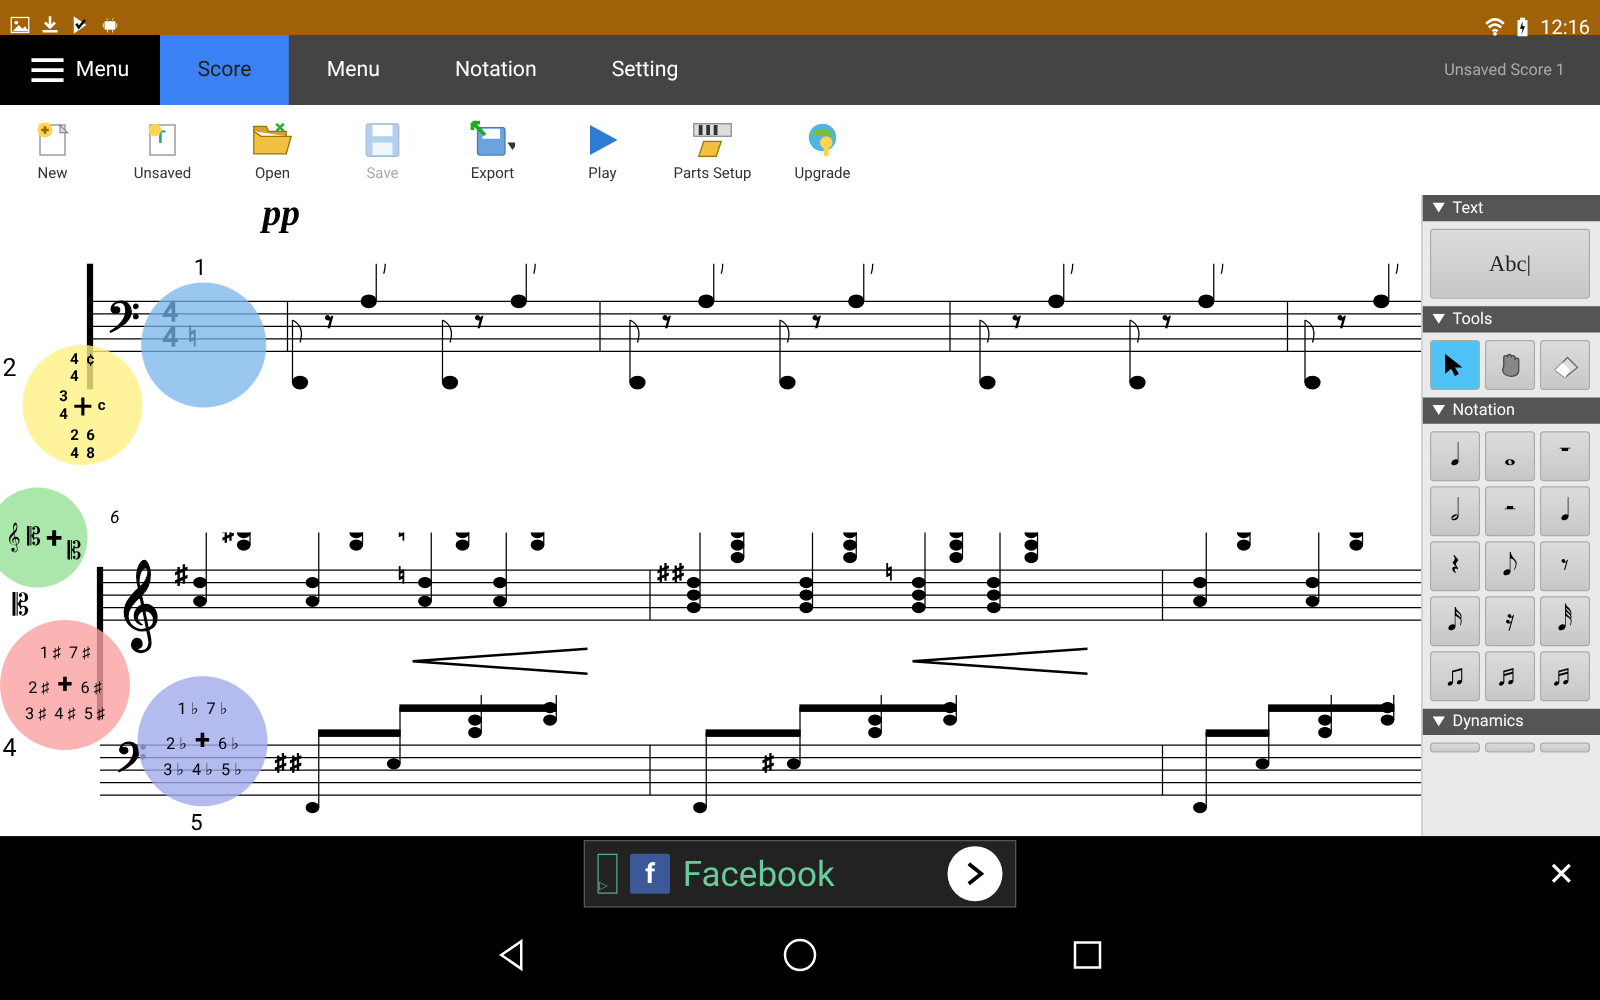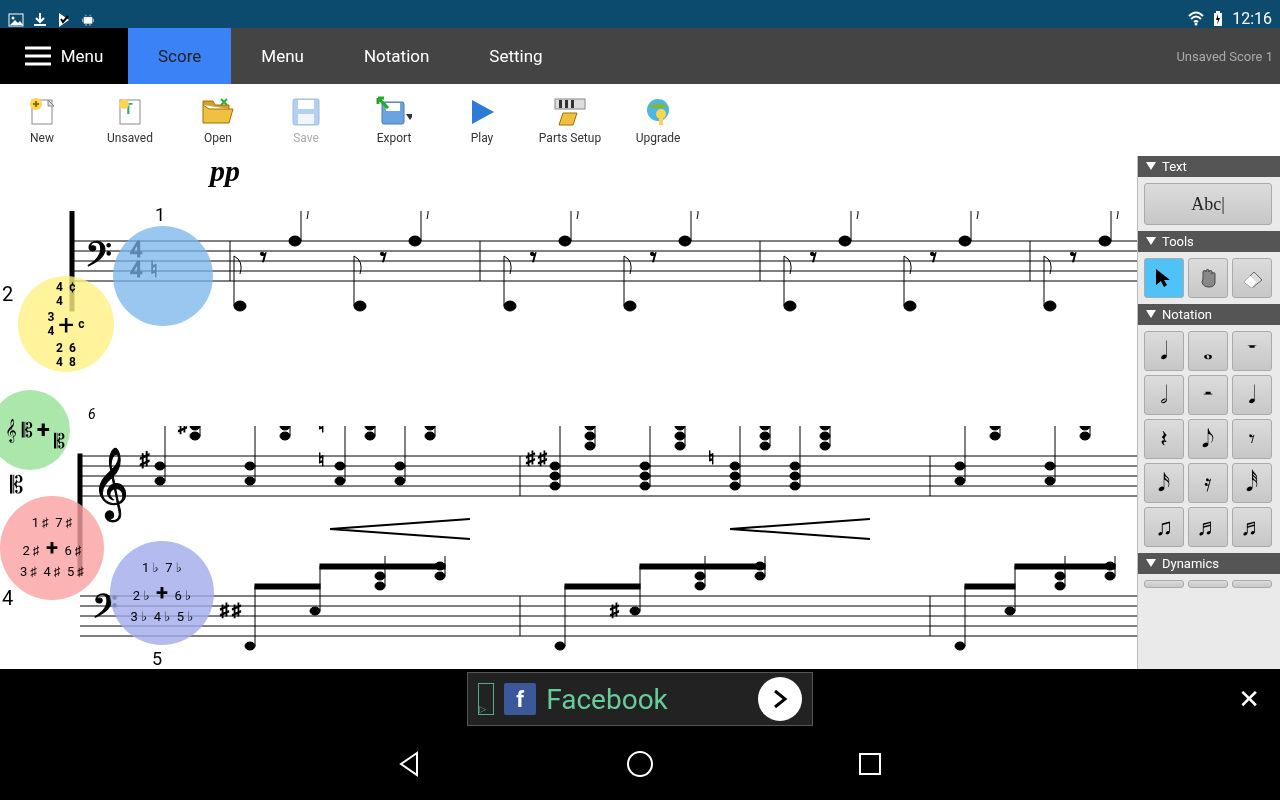--- a/index.html
+++ b/index.html
@@ -1,38 +1,38 @@
 <!DOCTYPE html>
 <html><head>
 <meta charset="utf-8">
 <style>
 * { margin:0; padding:0; box-sizing:border-box; font-family: Roboto, Arial, sans-serif; }
 html,body { width:1280px; height:800px; overflow:hidden; background:#000; }
-.statusbar { height:28px; background:#0c4a6e; display:flex; align-items:flex-end; padding:0 8px; color:#fff; font-size:14px; }
+.statusbar { height:28px; background:#a16207; display:flex; align-items:flex-start; padding:12px 8px; color:#fff; font-size:14px; }
 .statusbar .left { display:flex; gap:8px; align-items:center; }
 .statusbar .right { margin-left:auto; display:flex; gap:6px; align-items:center; }
 .statusbar svg { width:16px; height:16px; fill:#fff; }
 .menubar { height:56px; background:#444; display:flex; align-items:stretch; }
 .menu-btn { background:#000; width:128px; display:flex; align-items:center; justify-content:center; gap:10px; color:#fff; font-size:17px; }
 .menu-btn svg { width:26px; height:20px; fill:#fff; }
 .tabs { display:flex; flex:1; }
 .tab { padding:0 30px; display:flex; align-items:center; color:#fff; font-size:17px; cursor:pointer; }
 .tab.active { background:#3b82f6; color:#222; }
-.doc-title { margin-left:auto; padding-right:7px; display:flex; align-items:center; color:#aaa; font-size:13px; }
+.doc-title { margin-left:auto; padding-right:28px; display:flex; align-items:center; color:#aaa; font-size:13px; }
 .toolbar { height:72px; background:#fff; display:flex; align-items:center; gap:24px; padding:0 10px; }
 .tool { display:flex; flex-direction:column; align-items:center; gap:3px; font-size:12px; color:#333; width:64px; cursor:pointer; }
 .tool.disabled span{ color:#aaa; }
 .tool .ico { width:36px; height:32px; display:flex; align-items:center; justify-content:center; }
 .workspace { height:513px; display:flex; background:#7dd3fc; }
 .score { flex:1; position:relative; overflow:hidden; background:#fff; }
 .sidepanel { width:143px; background:#eaeaea; display:flex; flex-direction:column; border-left:1px solid #bbb; overflow:hidden;}
 .panel-head { background:#555; color:#fff; font-size:13px; padding:3px 8px; display:flex; align-items:center; gap:6px; }
 .panel-head svg { width:10px; height:10px; fill:#fff; }
 .panel-body { padding:6px; display:flex; gap:4px; flex-wrap:wrap; }
-.btn-big { width:128px; height:42px; background:linear-gradient(#dcdcdc,#c7c7c7); border:1px solid #aaa; border-radius:3px; display:flex; align-items:center; justify-content:center; font-size:18px; font-family: Georgia, serif; color:#222; }
+.btn-big { width:128px; height:56px; background:linear-gradient(#dcdcdc,#c7c7c7); border:1px solid #aaa; border-radius:3px; display:flex; align-items:center; justify-content:center; font-size:18px; font-family: Georgia, serif; color:#222; }
 .btn-sq { width:40px; height:40px; background:linear-gradient(#dcdcdc,#c7c7c7); border:1px solid #aaa; border-radius:3px; display:flex; align-items:center; justify-content:center; font-size:22px; }
 .btn-sq.active { background:#4fc3f7; }
 .note-cell{ font-size:24px; font-family: serif; }
 .adbar { height:60px; background:#000; display:flex; align-items:center; justify-content:center; position:relative; }
 .adbox {display:flex; align-items:center; gap:10px; background:#222; padding:4px 10px; border:1px solid #555;}
 .adbox .fb { width:32px; height:32px; background:#3b5998; color:#fff; display:flex; align-items:center; justify-content:center; font-weight:bold; font-size:22px; border-radius:2px;}
 .adbox .txt { color:#6c9; font-size:28px; }
 .adbox .go { width:44px; height:44px; border-radius:50%; background:#fff; display:flex; align-items:center; justify-content:center; margin-left:80px;}
 .close-x { position:absolute; right:20px; color:#fff; font-size:26px; }
 .navbar { height:70px; background:#000; display:flex; align-items:center; justify-content:center; gap:200px; }

